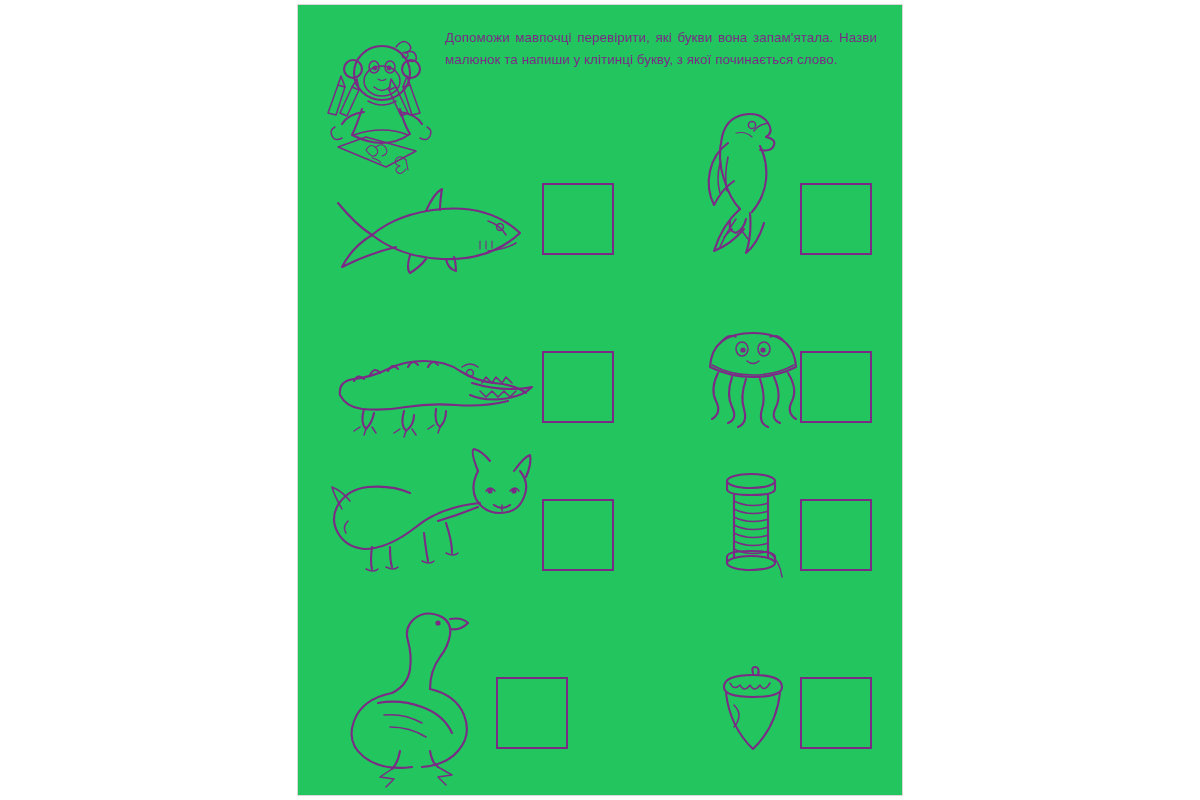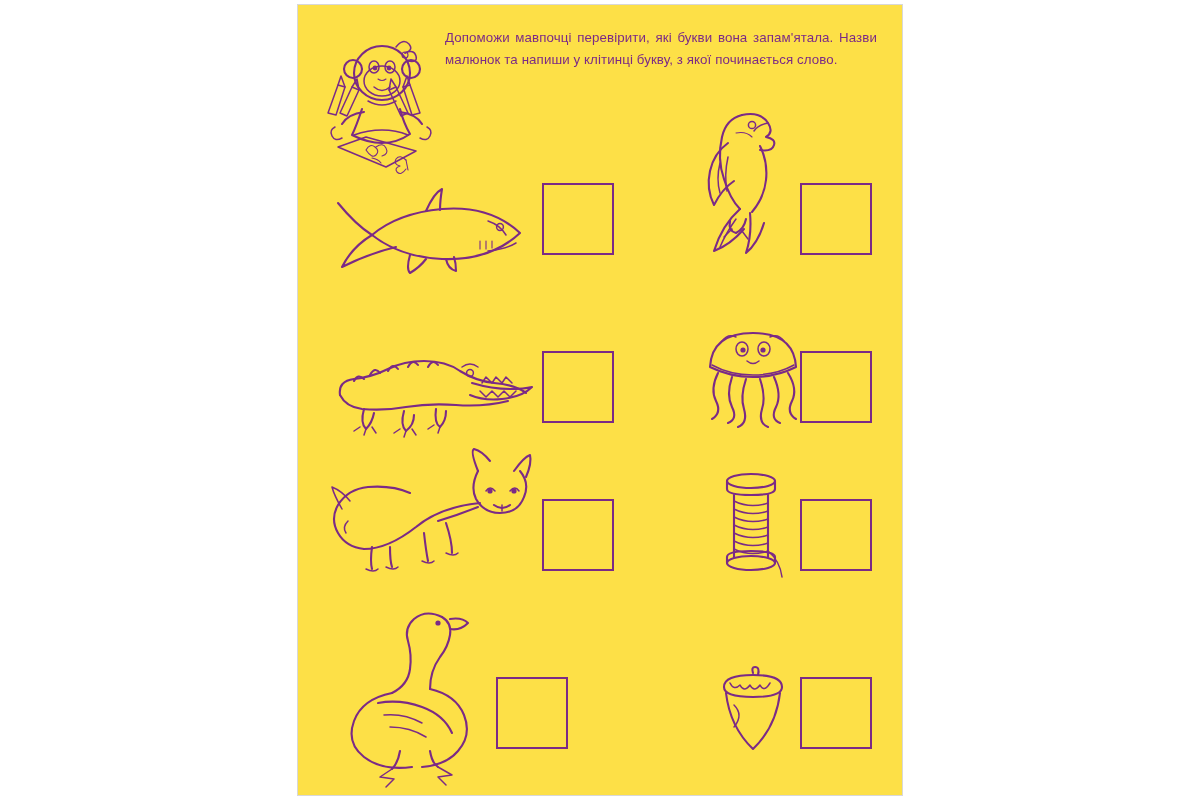--- a/index.html
+++ b/index.html
@@ -10,21 +10,21 @@
     height: 800px;
     overflow: hidden;
     font-family: "Liberation Sans", sans-serif;
   }
   .page {
     position: absolute;
     left: 297px;
     top: 4px;
     width: 606px;
     height: 792px;
-    background: #fde047;
+    background: #22c55e;
     border: 1px solid #d8d8d8;
     box-sizing: border-box;
   }
   .sheet-inner {
     position: absolute;
     inset: 0;
   }
   .instructions {
     position: absolute;
     left: 147px;

